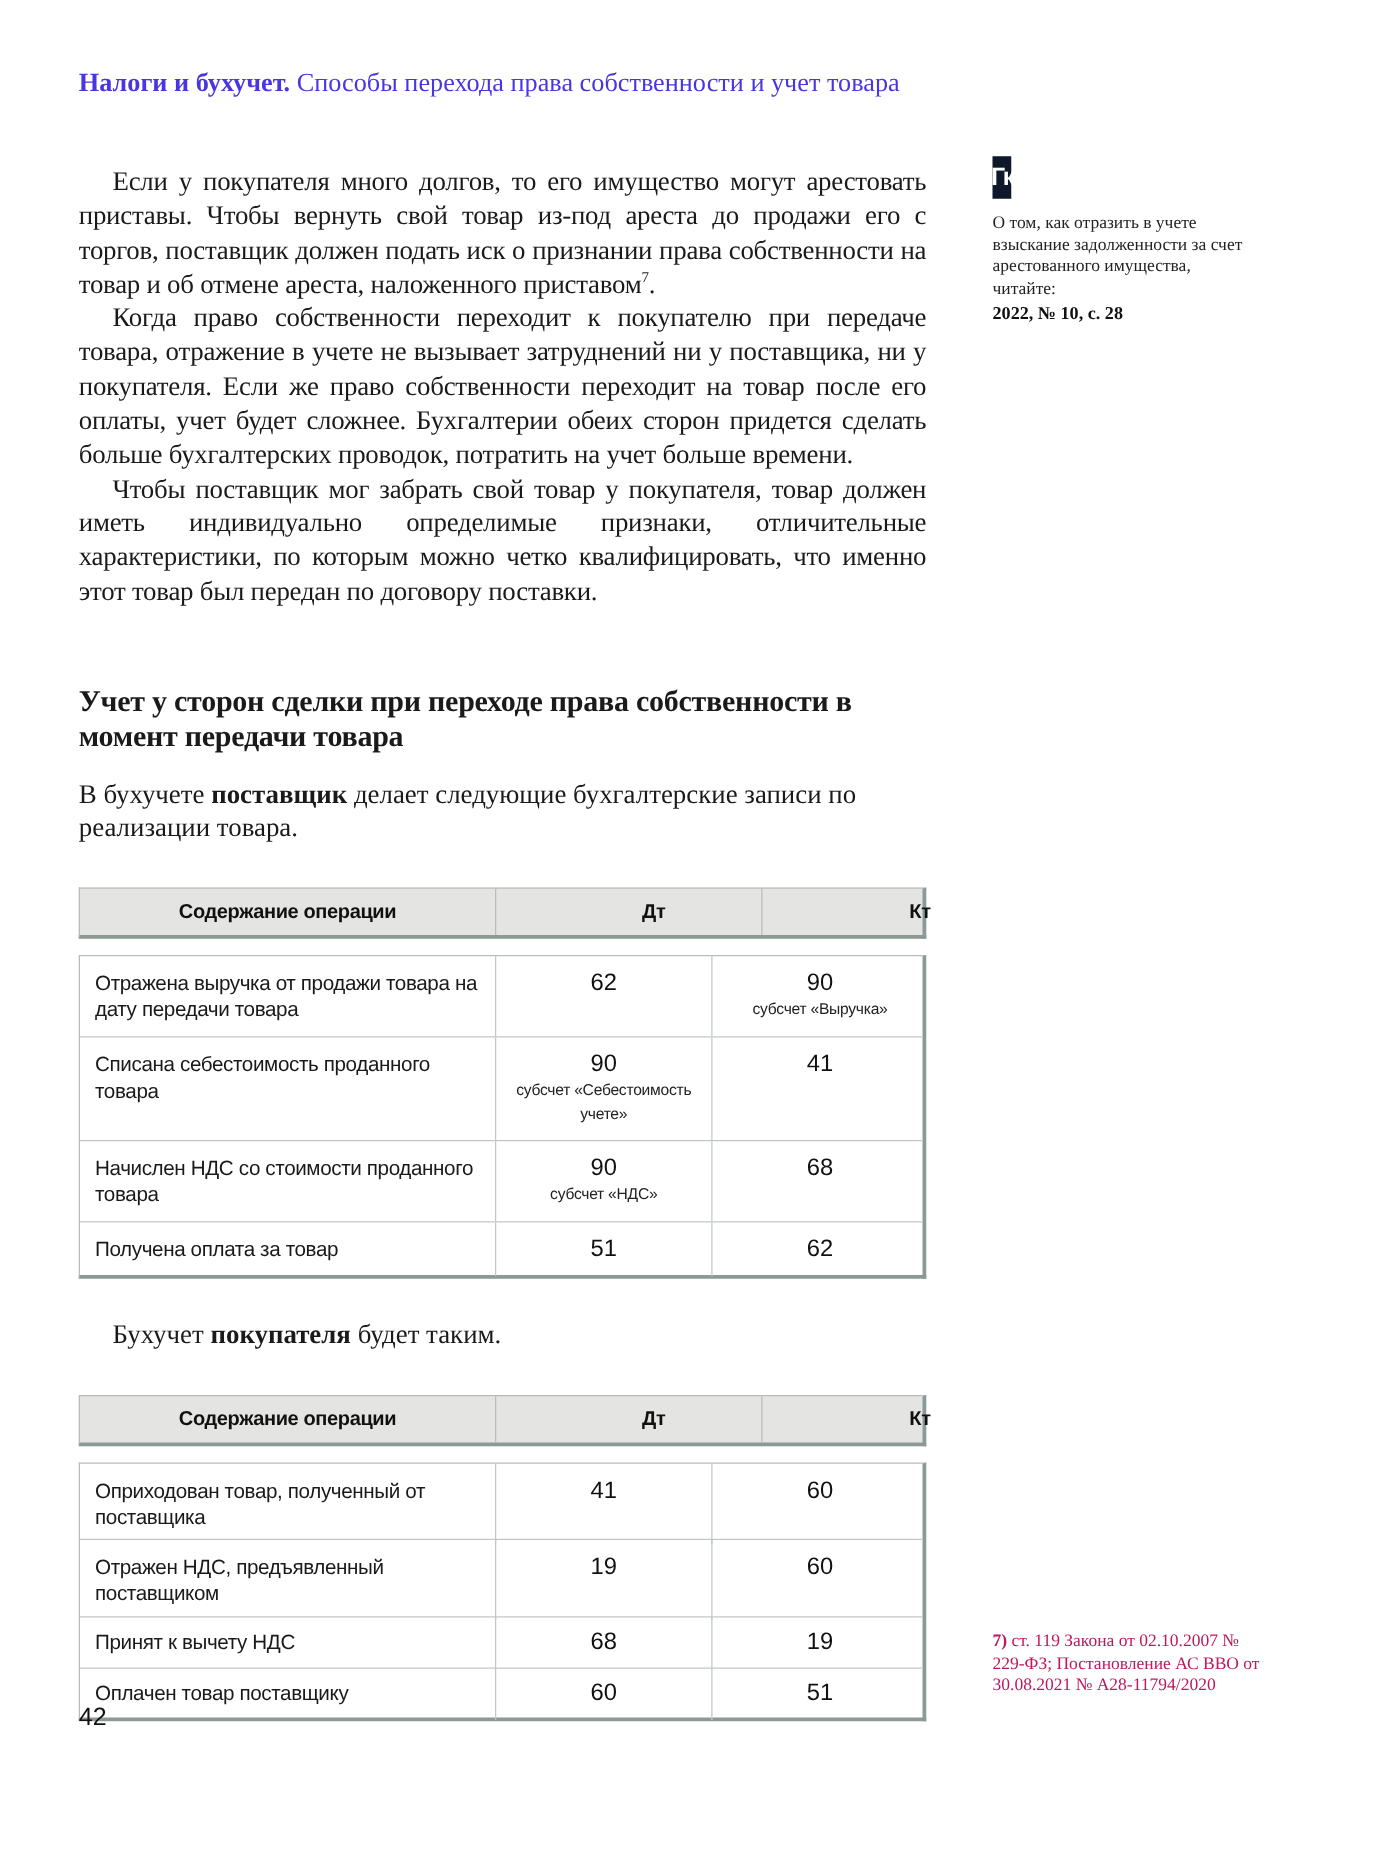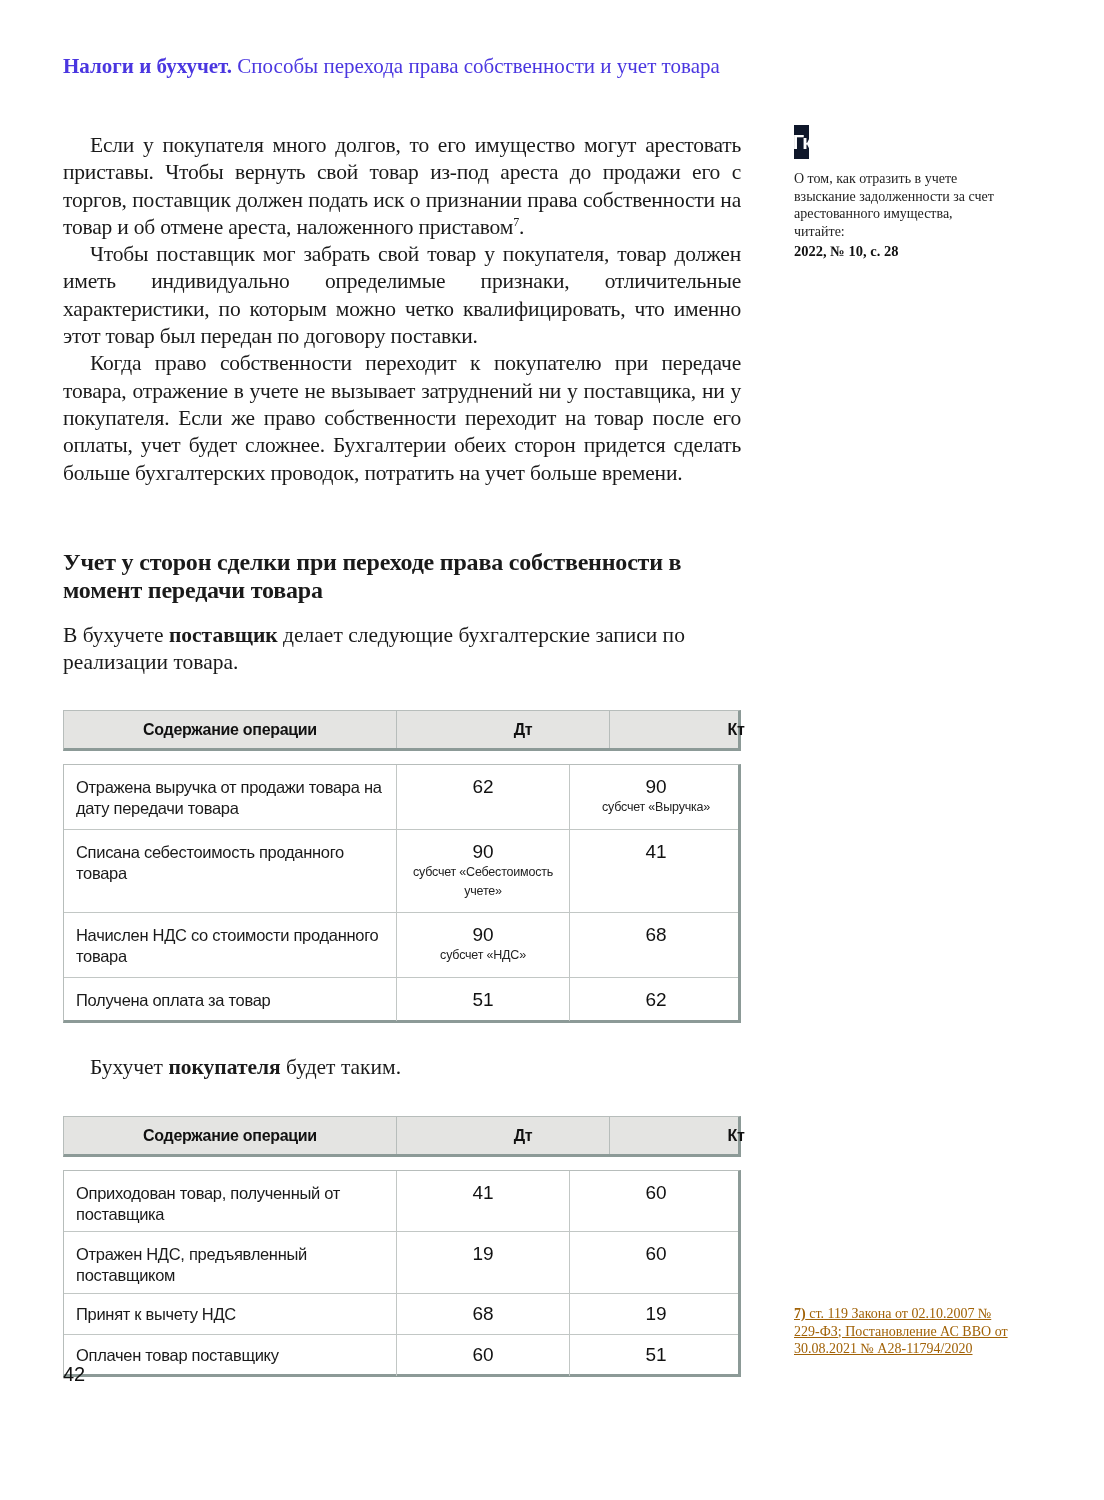--- a/index.html
+++ b/index.html
@@ -71,40 +71,40 @@
       display: flex; align-items: center; justify-content: center;
       font-family: "Liberation Sans", sans-serif; font-weight: bold; font-size: 20px;
       letter-spacing: -2px;
     }
     .side-text {
       margin-top: 11px; font-size: 14px; line-height: 17.5px; color: #222;
     }
     .side-ref { margin-top: 3px; font-size: 14.5px; font-weight: bold; color: #111; }
     .footnote {
       position: absolute; left: 794px; top: 1305px; width: 220px;
-      font-size: 14px; line-height: 17.5px; color: #a16207; text-decoration: underline;
+      font-size: 14px; line-height: 17.5px; color: #be185d;
     }
     .footnote .fn-num { font-weight: bold; }
     .page-num {
       position: absolute; left: 63px; top: 1363px;
       font-family: "Liberation Sans", sans-serif; font-size: 20px; color: #111;
     }
   </style>
 </head>
 <body>
 
 <div class="running-head">
   <span class="rh-bold">Налоги и бухучет.</span>
   <span>Способы перехода права собственности и учет товара</span>
 </div>
 
 <div class="main-col">
   <p class="para"><span>Если у покупателя много долгов, то его имущество могут арестовать приставы. Чтобы вернуть свой товар из-под ареста до продажи его с торгов, поставщик должен подать иск о признании права собственности на товар и об отмене ареста, наложенного приставом</span><sup>7</sup><span>.</span></p>
+  <p class="para">Когда право собственности переходит к покупателю при передаче товара, отражение в учете не вызывает затруднений ни у поставщика, ни у покупателя. Если же право собственности переходит на товар после его оплаты, учет будет сложнее. Бухгалтерии обеих сторон придется сделать больше бухгалтерских проводок, потратить на учет больше времени.</p>
   <p class="para">Чтобы поставщик мог забрать свой товар у покупателя, товар должен иметь индивидуально определимые признаки, отличительные характеристики, по которым можно четко квалифицировать, что именно этот товар был передан по договору поставки.</p>
-  <p class="para">Когда право собственности переходит к покупателю при передаче товара, отражение в учете не вызывает затруднений ни у поставщика, ни у покупателя. Если же право собственности переходит на товар после его оплаты, учет будет сложнее. Бухгалтерии обеих сторон придется сделать больше бухгалтерских проводок, потратить на учет больше времени.</p>
 </div>
 
 <h2 class="heading">Учет у сторон сделки при переходе права собственности в момент передачи товара</h2>
 
 <p class="intro" style="top:622px;"><span>В бухучете </span><b>поставщик</b><span> делает следующие бухгалтерские записи по реализации товара.</span></p>
 
 <div class="table-wrap" style="top:710px;">
   <div class="thead">
     <div>Содержание операции</div>
     <div>Дт</div>

